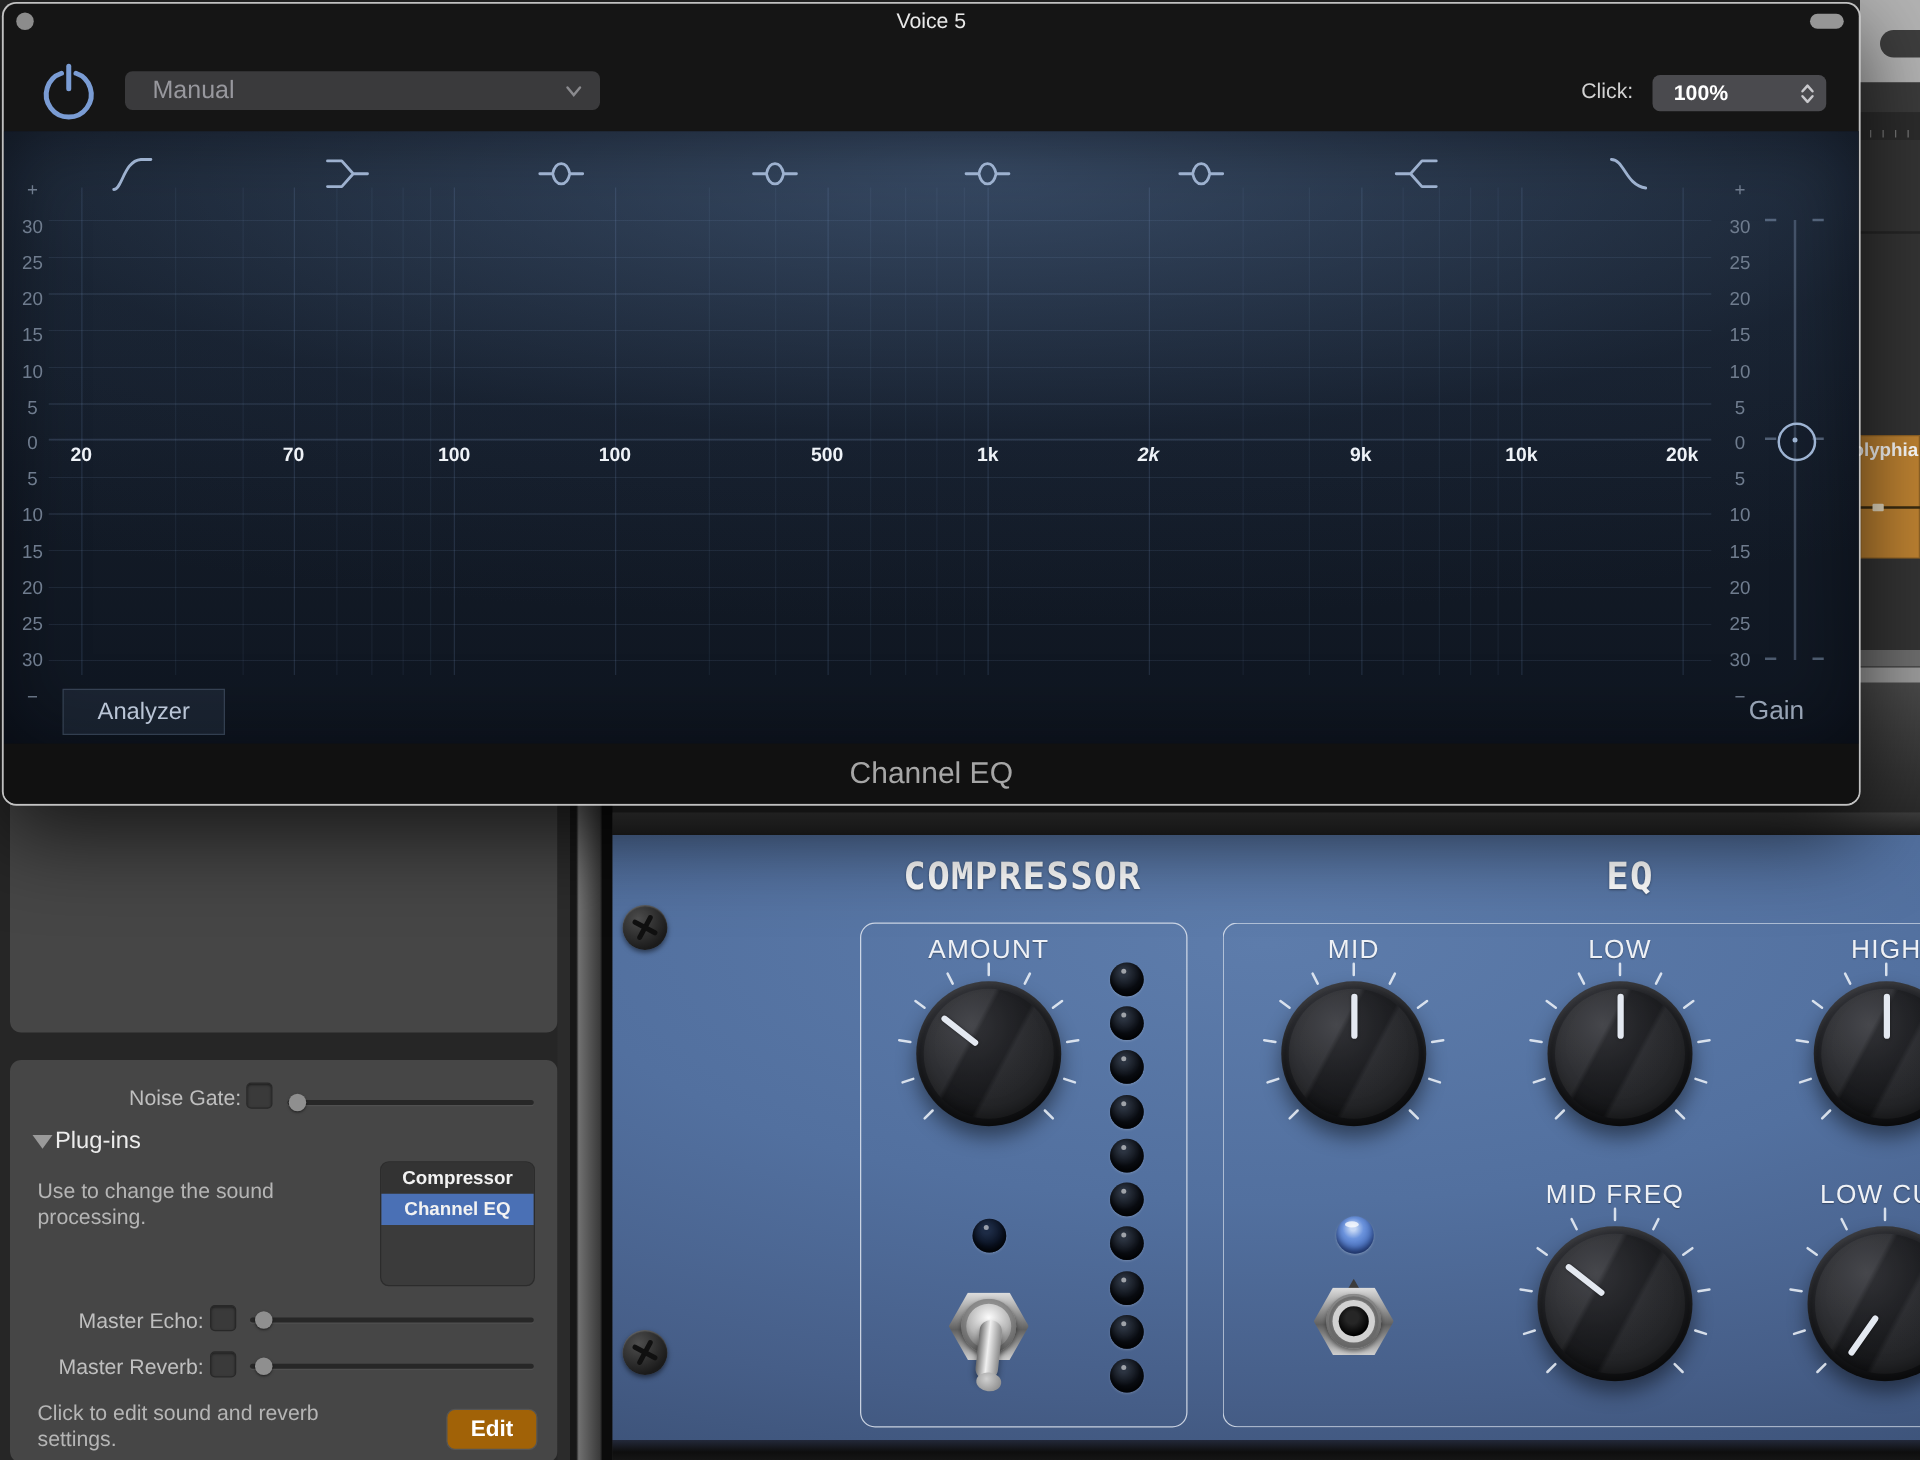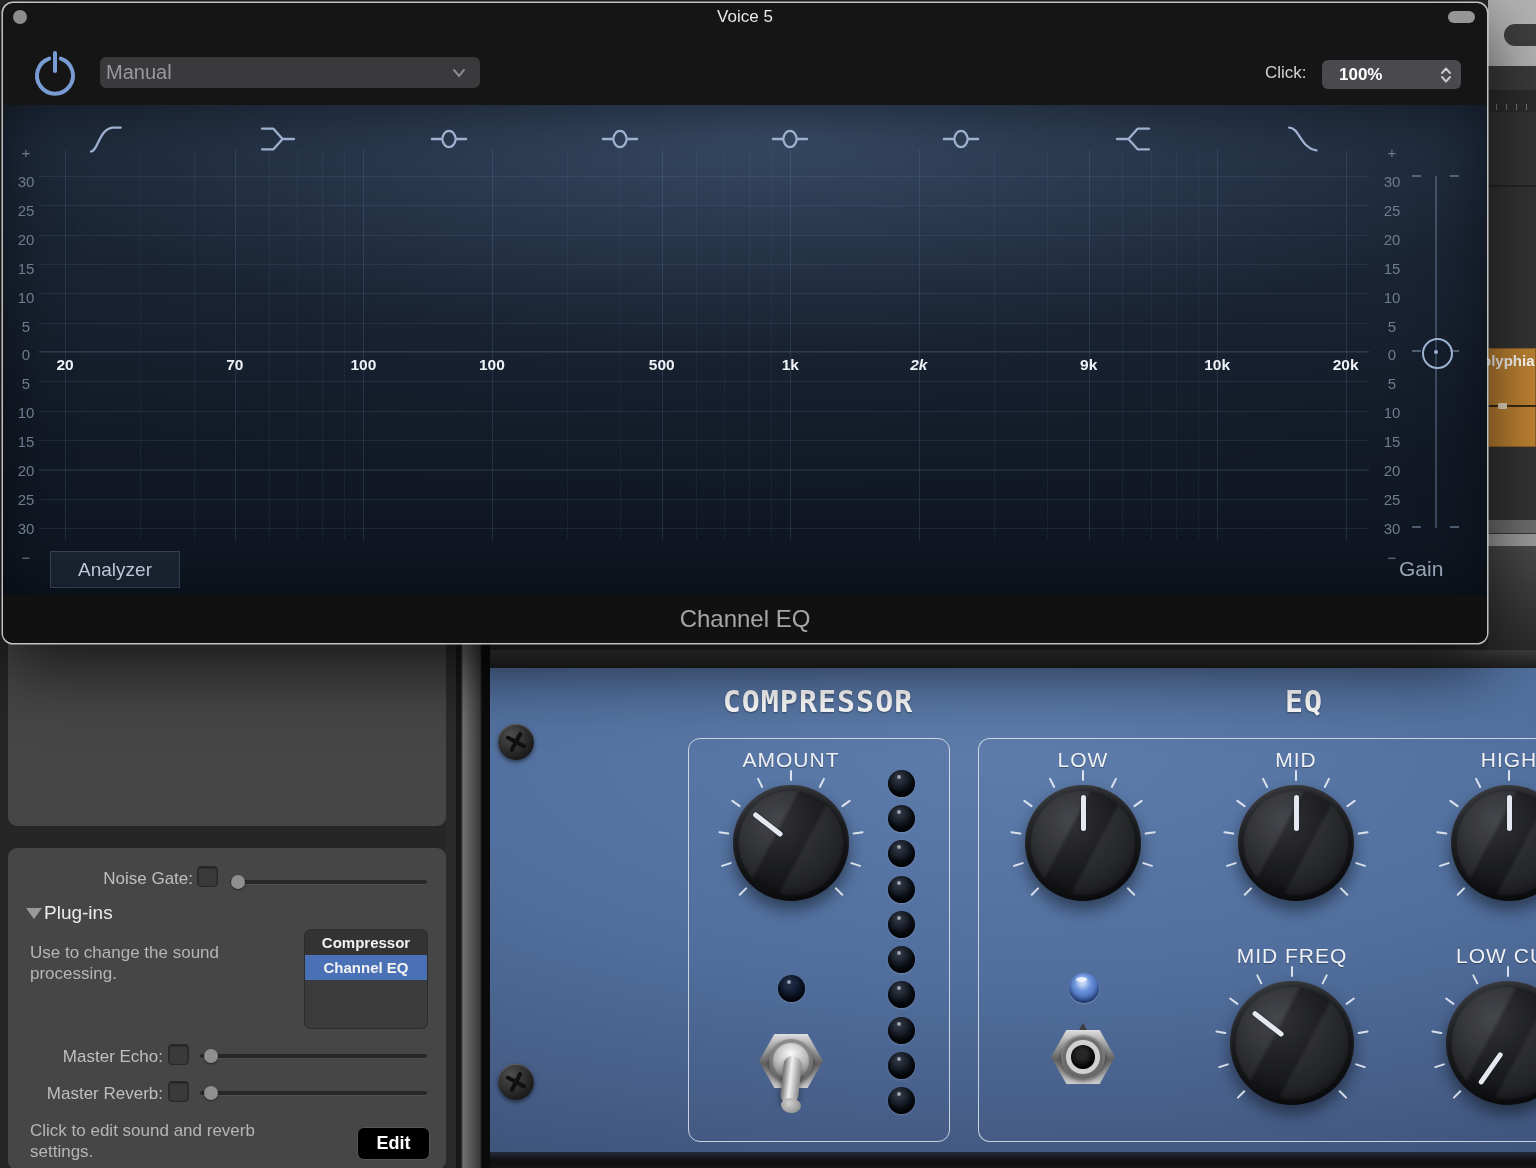--- a/index.html
+++ b/index.html
@@ -15,21 +15,21 @@
   .sb-help{position:absolute;font-size:17px;color:#b5b5b5;line-height:21px;}
   .slider{position:absolute;height:16px;}
   .slider .track{position:absolute;left:0;right:0;top:6px;height:4px;border-radius:2px;background:#272727;box-shadow:0 1px 0 rgba(255,255,255,.06);}
   .slider .thumb{position:absolute;top:1px;width:14px;height:14px;border-radius:50%;background:#b3b3b3;left:calc(var(--v,0)*1%);transform:translateX(-50%);box-shadow:0 1px 2px rgba(0,0,0,.5);}
   .checkbox{position:absolute;width:19px;height:19px;border-radius:4px;background:#3a3a3a;border:1px solid #282828;box-shadow:inset 0 1px 2px rgba(0,0,0,.5);}
   .tri{position:absolute;width:0;height:0;border-left:8px solid transparent;border-right:8px solid transparent;border-top:11px solid #9a9a9a;}
   .plugins-title{position:absolute;font-size:19px;color:#ececec;}
   .plugin-list{position:absolute;left:305px;top:930px;width:122px;height:98px;background:#3b3b3b;border-radius:6px;overflow:hidden;box-shadow:0 0 0 1px #2c2c2c;}
   .plugin-row{height:25px;display:flex;align-items:center;justify-content:center;font-size:15px;font-weight:bold;color:#f2f2f2;background:#333333;}
   .plugin-row.state-selected{background:#4a70b5;}
-  .edit-btn{position:absolute;left:357px;top:1127px;width:71px;height:31px;background:#000000;border:1px solid #555;border-radius:7px;color:#fff;font-size:18px;font-weight:bold;display:flex;align-items:center;justify-content:center;}
+  .edit-btn{position:absolute;left:357px;top:1127px;width:71px;height:31px;background:#a16207;border:1px solid #555;border-radius:7px;color:#fff;font-size:18px;font-weight:bold;display:flex;align-items:center;justify-content:center;}
 
   
   .divider{position:absolute;left:446px;top:643px;width:44px;height:525px;
     background:linear-gradient(90deg,#2b2b2b 0 10px,#171717 10px 15px,#707070 17px,#3a3a3a 34px,#0b0b0b 36px 44px);}
 
   
   .tracks{position:absolute;left:1488px;top:0;width:48px;height:650px;background:#343434;}
   .tr-seg{position:absolute;left:0;width:48px;}
   .tr-toolbar{top:0;height:66px;background:#b3b3b3;}
   .tr-pill{position:absolute;left:16px;top:24px;width:44px;height:22px;border-radius:11px;background:#3e3e3e;}
@@ -105,21 +105,21 @@
   
   .eq-window{position:absolute;left:3px;top:3px;width:1484px;height:640px;background:#151515;border-radius:10px;overflow:hidden;
     box-shadow:0 0 0 1.5px rgba(222,222,222,.85),0 22px 70px rgba(0,0,0,.7);}
   .win-titlebar{position:absolute;left:0;top:0;width:100%;height:28px;}
   .win-title{position:absolute;left:0;right:0;top:4px;text-align:center;color:#e8e8e8;font-size:17px;}
   .win-dot{position:absolute;left:10px;top:7px;width:14px;height:14px;border-radius:50%;background:#8c8c8c;}
   .win-pill{position:absolute;right:12px;top:8px;width:27px;height:12px;border-radius:6px;background:#969696;}
   .toolbar{position:absolute;left:0;top:28px;width:100%;height:74px;}
   .power{position:absolute;left:28px;top:18px;width:48px;height:48px;}
   .preset{position:absolute;left:97px;top:26px;width:380px;height:31px;background:#3a3a3c;border-radius:6px;display:flex;align-items:center;color:#98989e;font-size:20px;}
-  .preset .dd-text{padding-left:6px;flex:1;}
+  .preset .dd-text{padding-left:22px;flex:1;}
   .preset .chev{margin-right:14px;}
   .view-label{position:absolute;left:1262px;top:32px;font-size:17px;color:#d2d2d2;}
   .view-select{position:absolute;left:1319px;top:29px;width:139px;height:29px;background:#4a4a4e;border-radius:6px;display:flex;align-items:center;color:#fff;font-size:17px;font-weight:bold;}
   .view-select .dd-text{padding-left:17px;flex:1;font-weight:bold;}
   .view-select .stepper{margin-right:9px;}
 
   .graph{position:absolute;left:0;top:102px;width:100%;height:490px;
     background:radial-gradient(115% 95% at 52% 6%,rgba(100,132,178,.40),rgba(44,62,92,.16) 46%,rgba(8,12,20,0) 78%),
                linear-gradient(180deg,#1a2431 0%,#131b27 55%,#0f1621 100%);
     box-shadow:inset 0 0 60px rgba(0,0,5,.5);}
@@ -276,38 +276,38 @@
     <div class="switch" style="left:263px;top:366px;">
       <div class="sw-hex"></div>
       <div class="sw-ring"></div>
       <div class="sw-lever"></div>
       <div class="sw-cap"></div>
     </div>
 
     <div class="knob-row" style="left:488px;top:98px;padding-left:30px;gap:63px;">
 
     <div class="knob-unit">
-        <div class="knob-label">LOW</div>
+        <div class="knob-label">MID</div>
         <div class="knob" style="--angle: 0;">
             <div class="kpointer"></div>
             <i class="ktick" style="transform: rotate(-135deg) translateY(-68px);"></i>
             <i class="ktick" style="transform: rotate(-108deg) translateY(-68px);"></i>
             <i class="ktick" style="transform: rotate(-81deg) translateY(-68px);"></i>
             <i class="ktick" style="transform: rotate(-54deg) translateY(-68px);"></i>
             <i class="ktick" style="transform: rotate(-27deg) translateY(-68px);"></i>
             <i class="ktick" style="transform: rotate(0deg) translateY(-68px);"></i>
             <i class="ktick" style="transform: rotate(27deg) translateY(-68px);"></i>
             <i class="ktick" style="transform: rotate(54deg) translateY(-68px);"></i>
             <i class="ktick" style="transform: rotate(81deg) translateY(-68px);"></i>
             <i class="ktick" style="transform: rotate(108deg) translateY(-68px);"></i>
             <i class="ktick" style="transform: rotate(135deg) translateY(-68px);"></i>
           </div>
       </div>
         <div class="knob-unit">
-        <div class="knob-label">MID</div>
+        <div class="knob-label">LOW</div>
         <div class="knob" style="--angle: 0;">
             <div class="kpointer"></div>
             <i class="ktick" style="transform: rotate(-135deg) translateY(-68px);"></i>
             <i class="ktick" style="transform: rotate(-108deg) translateY(-68px);"></i>
             <i class="ktick" style="transform: rotate(-81deg) translateY(-68px);"></i>
             <i class="ktick" style="transform: rotate(-54deg) translateY(-68px);"></i>
             <i class="ktick" style="transform: rotate(-27deg) translateY(-68px);"></i>
             <i class="ktick" style="transform: rotate(0deg) translateY(-68px);"></i>
             <i class="ktick" style="transform: rotate(27deg) translateY(-68px);"></i>
             <i class="ktick" style="transform: rotate(54deg) translateY(-68px);"></i>

